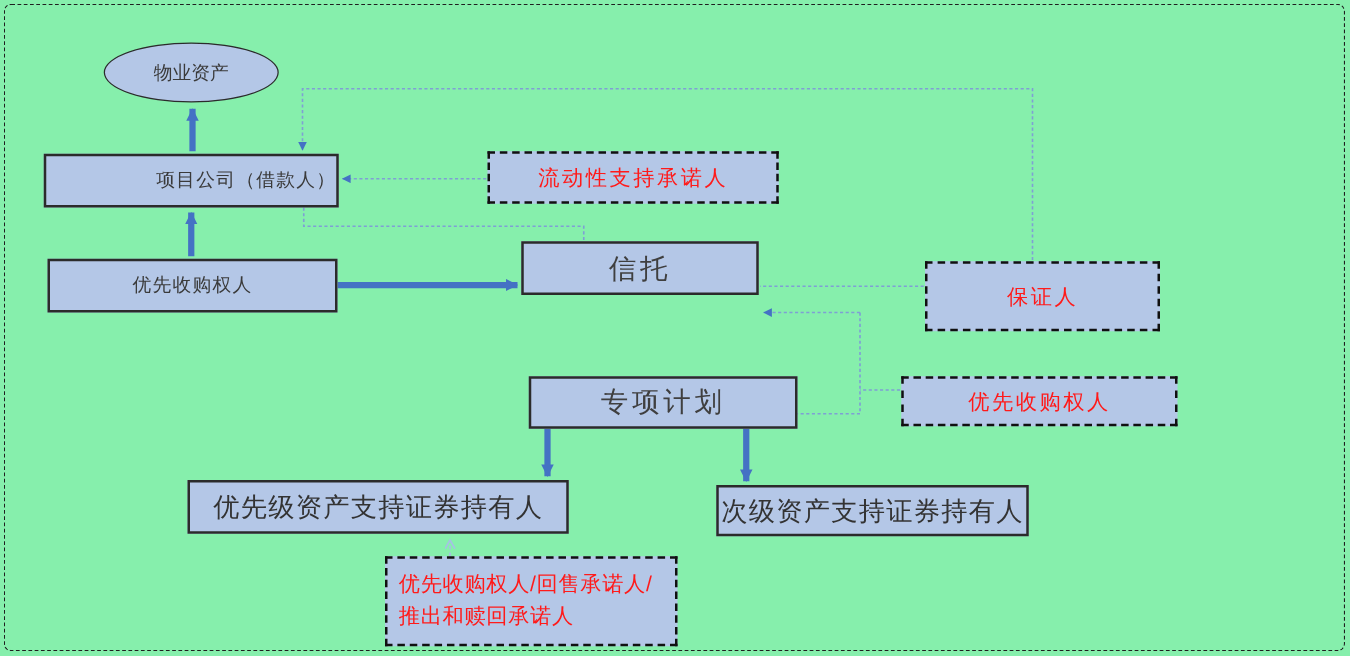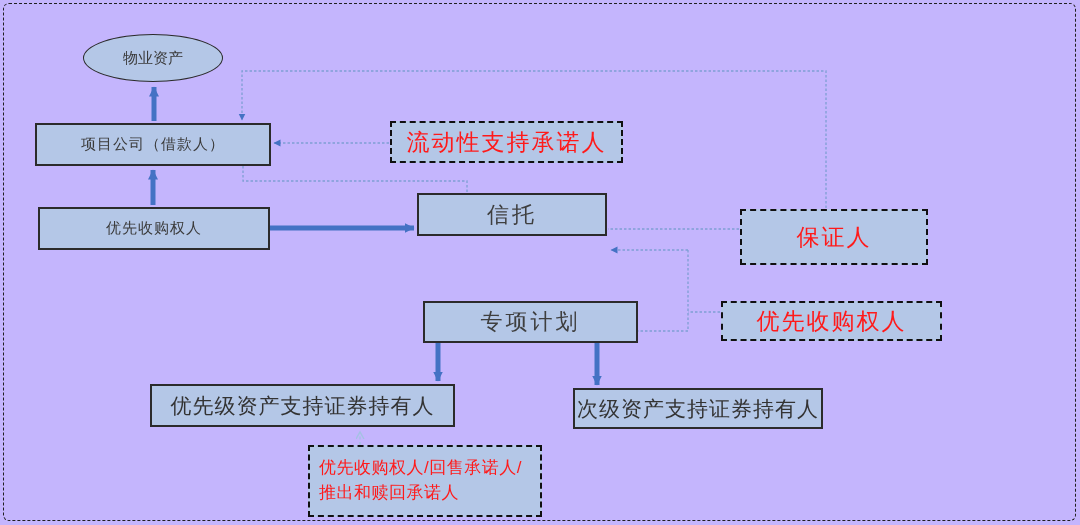--- a/index.html
+++ b/index.html
@@ -1,33 +1,33 @@
 <!DOCTYPE html>
 <html><head>
 <meta charset="utf-8">
 <style>
   html,body{margin:0;padding:0;background:#fff;}
   .canvas{
-    position:relative;width:1080px;height:525px;background:#c4b5fd;overflow:hidden;
+    position:relative;width:1080px;height:525px;background:#86efac;overflow:hidden;
     font-family:"Liberation Sans","DejaVu Sans",sans-serif;
   }
   .frame{
     position:absolute;left:3px;top:3px;right:4px;bottom:4px;
     border:1.5px dashed #1f1f1f;border-radius:6px;pointer-events:none;
   }
   .layer{position:absolute;left:0;top:0;width:1080px;height:525px;}
   .node{
     position:absolute;box-sizing:border-box;background:#b4c7e7;border:2px solid #2b2b2b;
     display:flex;align-items:center;justify-content:center;color:#3a3a3a;z-index:2;
   }
   .ellipse{border-radius:50%;border-width:1.5px;font-size:15px;}
   .small-label{font-size:15px;letter-spacing:1px;}
   .big-label{font-size:22px;letter-spacing:3px;color:#3f3f3f;}
   .mid-label{font-size:21px;letter-spacing:1px;color:#333;}
-  .dashed-node{border:2px dashed #101010;color:#ff1a1a;font-size:23px;letter-spacing:2px;}
+  .dashed-node{border:2px dashed #101010;color:#ff1a1a;font-size:17px;letter-spacing:2px;}
   .purchaser{
     font-size:17px;letter-spacing:0.5px;line-height:1.45;justify-content:flex-start;
     text-align:left;padding:6px 10px 6px 9px;color:#ff1a1a;
   }
   svg{display:block;}
 </style>
 </head>
 <body>
 
 <div class="canvas">
@@ -64,21 +64,21 @@
       <path d="M688,331 L614,331" marker-end="url(#arrow-dot)"></path>
     </g>
 
     <path d="M360,445 L360,433" stroke="#a4c2e3" stroke-width="1.4" fill="none" stroke-dasharray="3 2.5" marker-end="url(#arrow-open)"></path>
   </svg>
 
   <div class="node ellipse" style="left:83px;top:34px;width:140px;height:48px;">
     <span>物业资产</span>
   </div>
 
-  <div class="node small-label" style="left:35px;top:123px;width:236px;height:43px;">
+  <div class="node small-label" style="left:35px;top:123px;width:236px;height:43px;justify-content:flex-end;">
     <span>项目公司（借款人）</span>
   </div>
 
   <div class="node small-label" style="left:38px;top:207px;width:232px;height:43px;">
     <span>优先收购权人</span>
   </div>
 
   <div class="node big-label" style="left:417px;top:193px;width:190px;height:43px;">
     <span>信托</span>
   </div>

